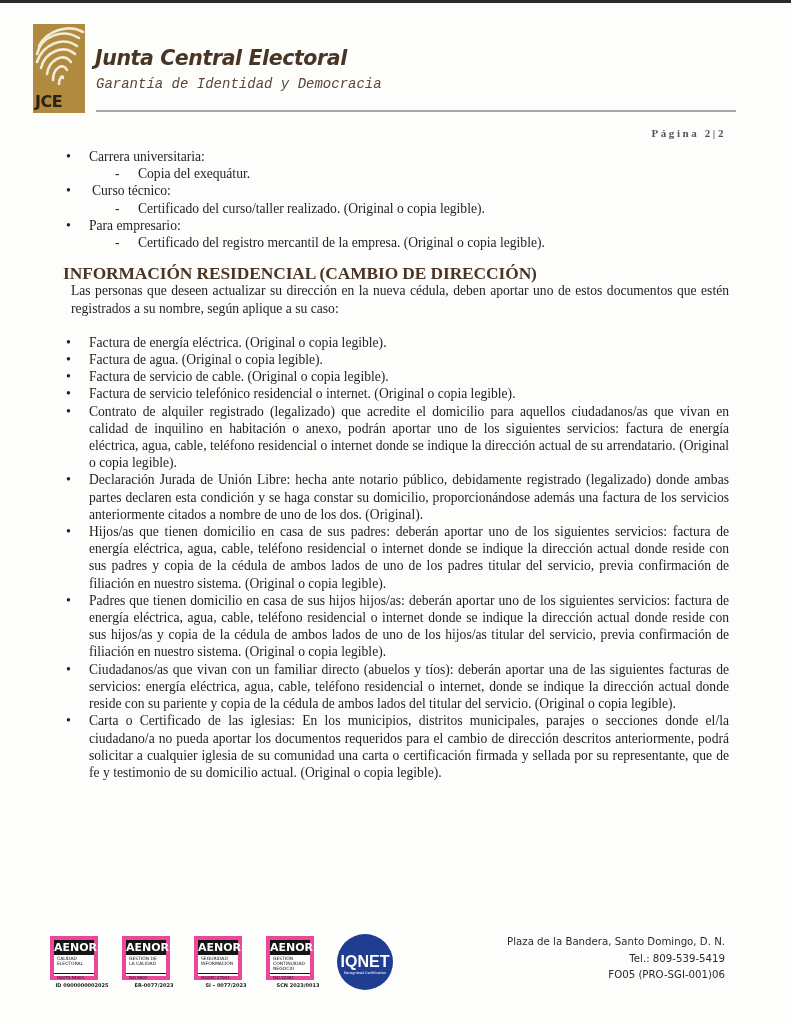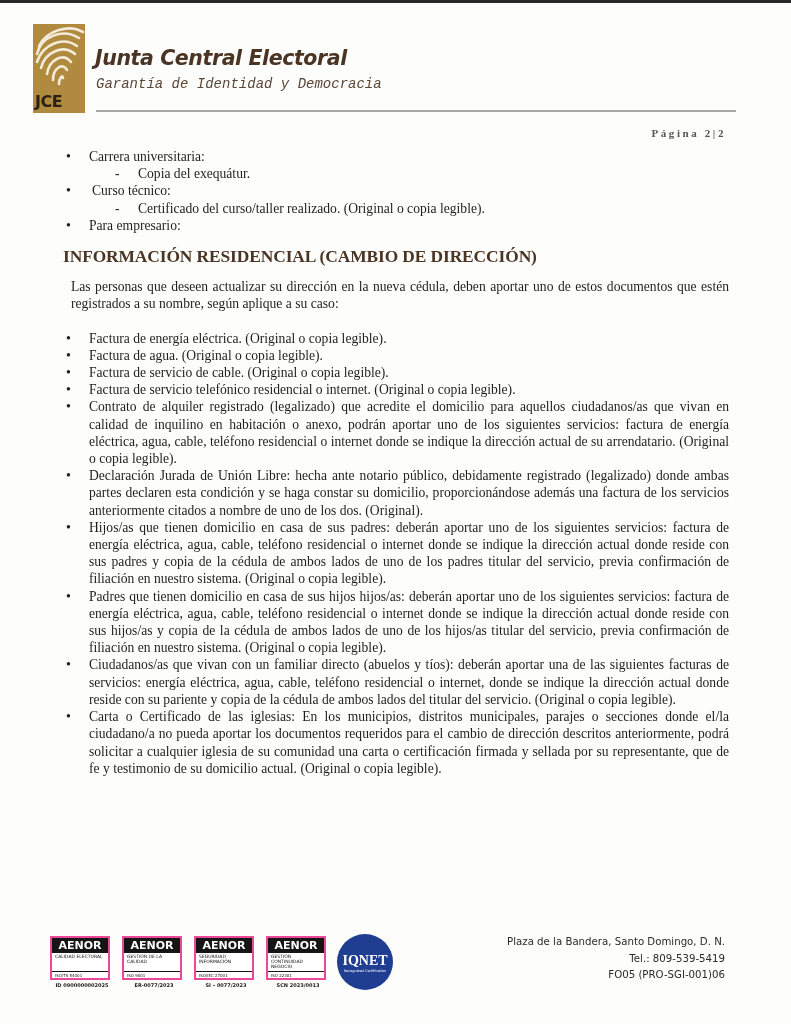--- a/index.html
+++ b/index.html
@@ -37,48 +37,48 @@
     position: absolute; right: 65px; top: 127px;
     font-size: 11px; font-weight: bold; letter-spacing: 2.6px; color: #555;
   }
   .content { position: absolute; left: 63px; top: 148px; width: 666px; font-size: 13.6px; line-height: 17.2px; }
   ul { margin: 0; padding: 0; list-style: none; font-family: Liberation Serif, serif; }
   .bl { position: relative; padding-left: 26px; }
   .bl::before { content: "\2022"; position: absolute; left: 3px; top: 0; font-size: 14px; }
   .sub { position: relative; padding-left: 75px; }
   .sub::before { content: "-"; position: absolute; left: 52px; top: 0; }
   .section-title {
-    margin-top: 14px; margin-bottom: 13px;
+    margin-top: 14px; 
     font-size: 17.4px; font-weight: bold; color: #4a3424; letter-spacing: -0.1px;
   }
   .intro { margin: 0 0 17px 8px; text-align: justify; }
   .just { text-align: justify; }
   .footer-badges { position: absolute; left: 50px; top: 936px; height: 70px; }
   .aenor {
-    position: absolute; top: 0; width: 60px; height: 44px;
-    border: 2px solid #ec4899; background: #fff; box-sizing: border-box;
+    position: absolute; top: 0; width: 48px; height: 44px;
+    border: 4px solid #ec4899; background: #fff; box-sizing: border-box;
   }
   .aenor-head {
     background: #151515; color: #fff; height: 15px; line-height: 15px;
     font-family: "DejaVu Sans", sans-serif; font-weight: bold; font-size: 11px; text-align: center;
   }
   .aenor-desc {
     font-family: "DejaVu Sans", sans-serif; font-size: 4.5px; line-height: 5.2px;
     padding: 1px 3px; height: 16px; color: #111; text-transform: uppercase; border-bottom: 1px solid #111;
   }
   .aenor-std { font-family: "DejaVu Sans", sans-serif; font-size: 4px; padding: 1px 3px; color: #111; }
   .aenor-code {
     position: absolute; top: 46px; width: 64px; text-align: center;
     font-family: "DejaVu Sans", sans-serif; font-size: 5px; color: #222; font-weight: bold;
   }
   .iqnet {
     position: absolute; left: 287px; top: -2px; width: 56px; height: 56px; border-radius: 50%;
     background: #1f3d91; color: #fff; text-align: center;
   }
-  .iqnet-name { font-family: Liberation Serif, serif; font-weight: bold; font-size: 14px; padding-top: 19px; }
+  .iqnet-name { font-family: Liberation Sans, sans-serif; font-weight: bold; font-size: 16px; padding-top: 19px; }
   .iqnet-sub { font-family: "DejaVu Sans", sans-serif; font-size: 3.5px; line-height: 4px; }
   .address {
     position: absolute; right: 66px; top: 934px; text-align: right;
     font-family: "DejaVu Sans", sans-serif; font-size: 10.2px; line-height: 16.5px; color: #2a2a2a;
   }
 </style>
 </head>
 <body>
 
 <div class="topbar"></div>
@@ -104,20 +104,21 @@
 <div class="header-rule"></div>
 <div class="page-num">Página 2|2</div>
 
 <div class="content">
   <ul>
     <li class="bl">Carrera universitaria:</li>
     <li class="sub">Copia del exequátur.</li>
     <li class="bl" style="padding-left:29px">Curso técnico:</li>
     <li class="sub">Certificado del curso/taller realizado. (Original o copia legible).</li>
     <li class="bl">Para empresario:</li>
+    <li class="sub">Certificado del registro mercantil de la empresa. (Original o copia legible).</li>
   </ul>
 
   <div class="section-title">INFORMACIÓN RESIDENCIAL (CAMBIO DE DIRECCIÓN)</div>
   <p class="intro">Las personas que deseen actualizar su dirección en la nueva cédula, deben aportar uno de estos documentos que estén registrados a su nombre, según aplique a su caso:</p>
 
   <ul>
     <li class="bl just">Factura de energía eléctrica. (Original o copia legible).</li>
     <li class="bl just">Factura de agua. (Original o copia legible).</li>
     <li class="bl just">Factura de servicio de cable. (Original o copia legible).</li>
     <li class="bl just">Factura de servicio telefónico residencial o internet. (Original o copia legible).</li>

